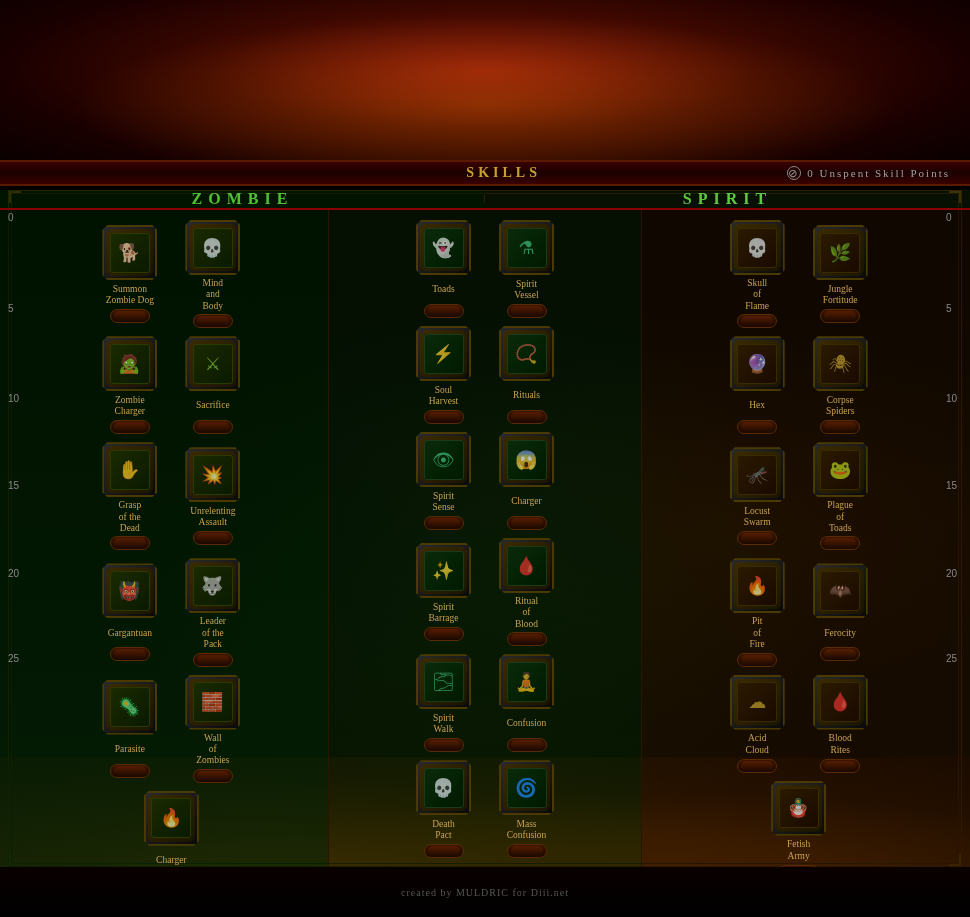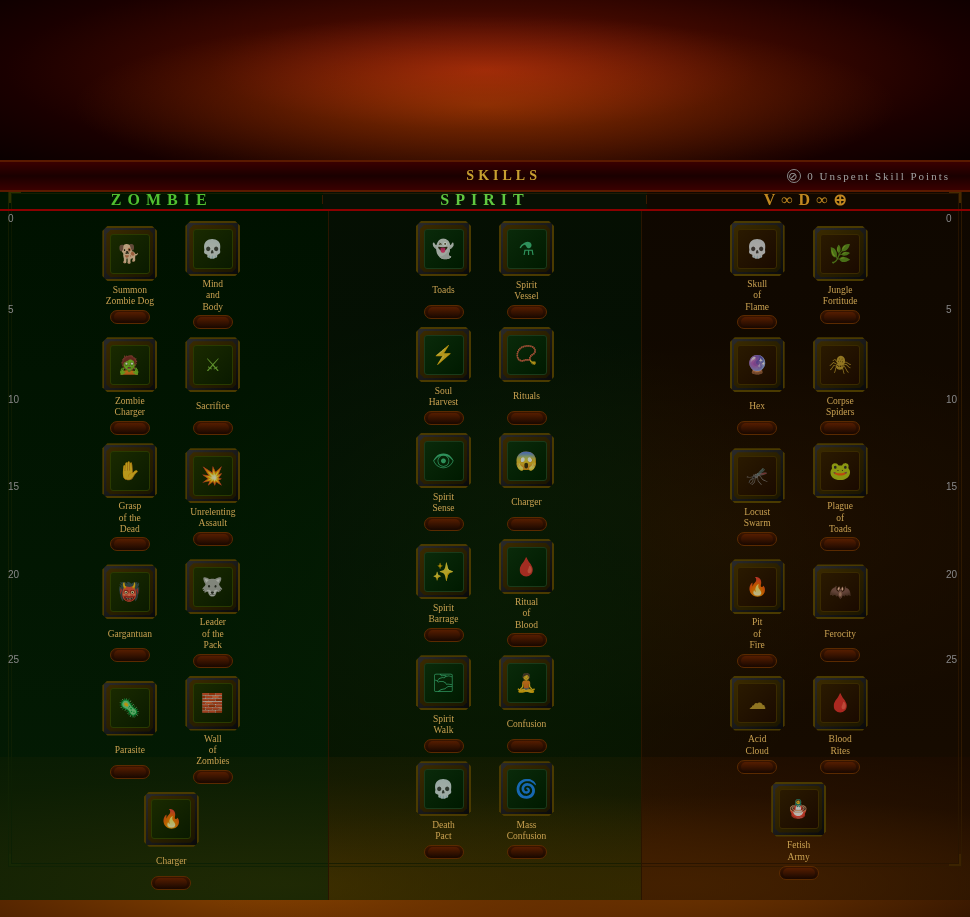--- a/index.html
+++ b/index.html
@@ -48,21 +48,21 @@
       position: absolute;
       top: 0; left: 0; right: 0; bottom: 0;
       background: radial-gradient(ellipse at 70% 80%, #6b3200 0%, transparent 50%);
     }
 
     
     .header-bar {
       position: absolute;
       top: 160px;
       left: 0; right: 0;
-      height: 32px;
+      height: 26px;
       background: linear-gradient(to bottom, #3a0000, #1a0000, #3a0000);
       border-top: 2px solid #5a1a00;
       border-bottom: 2px solid #5a1a00;
       display: flex;
       align-items: center;
       justify-content: space-between;
       padding: 0 20px;
       z-index: 10;
     }
 
@@ -385,23 +385,20 @@
 
   <div class="main-area">
 
     <div class="category-headers">
       <div class="category-col zombie-col">
         <span class="category-name zombie-name">ZOMBIE</span>
       </div>
       <div class="category-col spirit-col">
         <span class="category-name spirit-name">SPIRIT</span>
       </div>
-      <div class="category-col voodoo-col">
-        <span class="category-name voodoo-name">V∞D∞⊕</span>
-      </div>
     </div>
 
     <div class="skills-area">
 
       <div style="position:absolute; left:8px; top:0; bottom:0; width:16px; z-index:5;">
         <span class="level-num" style="top:2px;">0</span>
         <span class="level-num" style="top:93px;">5</span>
         <span class="level-num" style="top:183px;">10</span>
         <span class="level-num" style="top:270px;">15</span>
         <span class="level-num" style="top:358px;">20</span>
@@ -785,14 +782,17 @@
             <div class="skill-name">Fetish<br>Army</div>
             <div class="skill-button"></div>
           </div>
         </div>
 
       </div>
 
     </div>
   </div>
 
+  <div class="footer">
+    <span class="footer-credit">created by MULDRIC for Diii.net</span>
+  </div>
 
 </div>
 
 </body></html>

